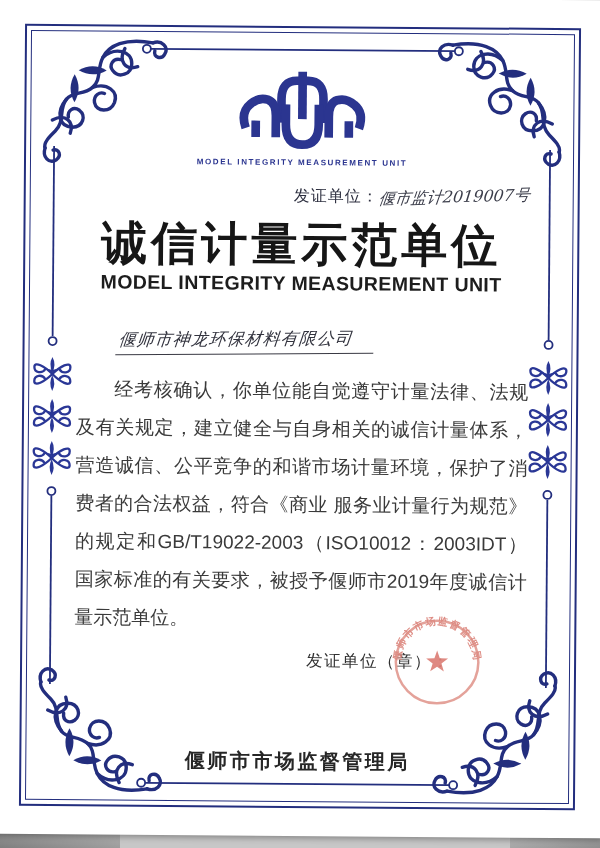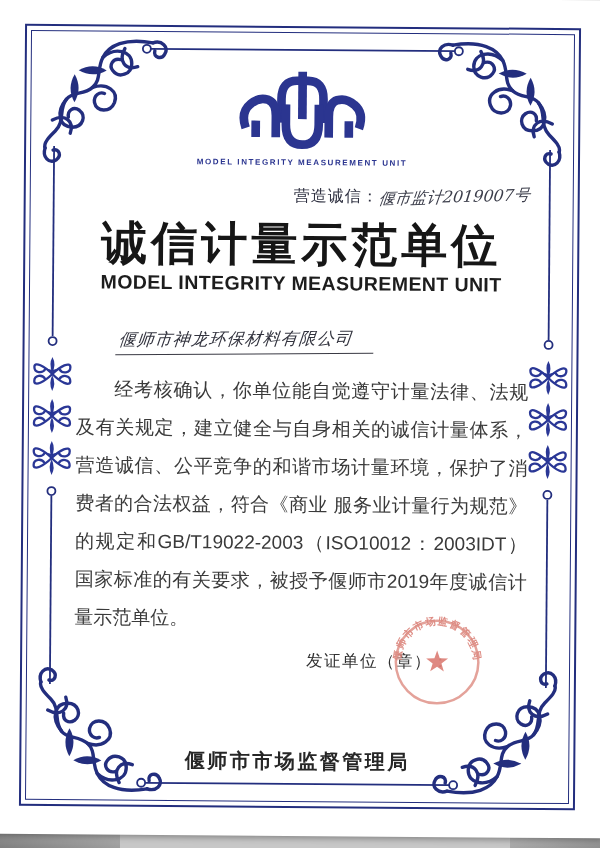--- a/index.html
+++ b/index.html
@@ -143,21 +143,21 @@
         <path d="M13,66 Q7,49 18,40 Q27,32 37,35 Q46,38 46,53 V76"></path>
         <path d="M137,66 Q143,49 132,40 Q123,32 113,35 Q104,38 104,53 V76"></path>
         <line x1="24" y1="58" x2="24" y2="76"></line>
         <line x1="126" y1="58" x2="126" y2="76"></line>
       </g>
     </svg>
     <div class="logo-wordmark">MODEL INTEGRITY MEASUREMENT UNIT</div>
   </div>
 
   <div class="certno">
-    <span class="certno-label">营造诚信：</span><span class="certno-value">偃市监计2019007号</span>
+    <span class="certno-label">发证单位：</span><span class="certno-value">偃市监计2019007号</span>
   </div>
 
   <div class="title-zh">诚信计量示范单位</div>
   <div class="title-en">MODEL INTEGRITY MEASUREMENT UNIT</div>
 
   <div class="company">偃师市神龙环保材料有限公司</div>
 
   <div class="body-text">经考核确认，你单位能自觉遵守计量法律、法规及有关规定，建立健全与自身相关的诚信计量体系，营造诚信、公平竞争的和谐市场计量环境，保护了消费者的合法权益，符合《商业 服务业计量行为规范》的规定和GB/T19022-2003（ISO10012：2003IDT）国家标准的有关要求，被授予偃师市2019年度诚信计量示范单位。</div>
 
   <div class="issuer">发证单位（章）：</div>

